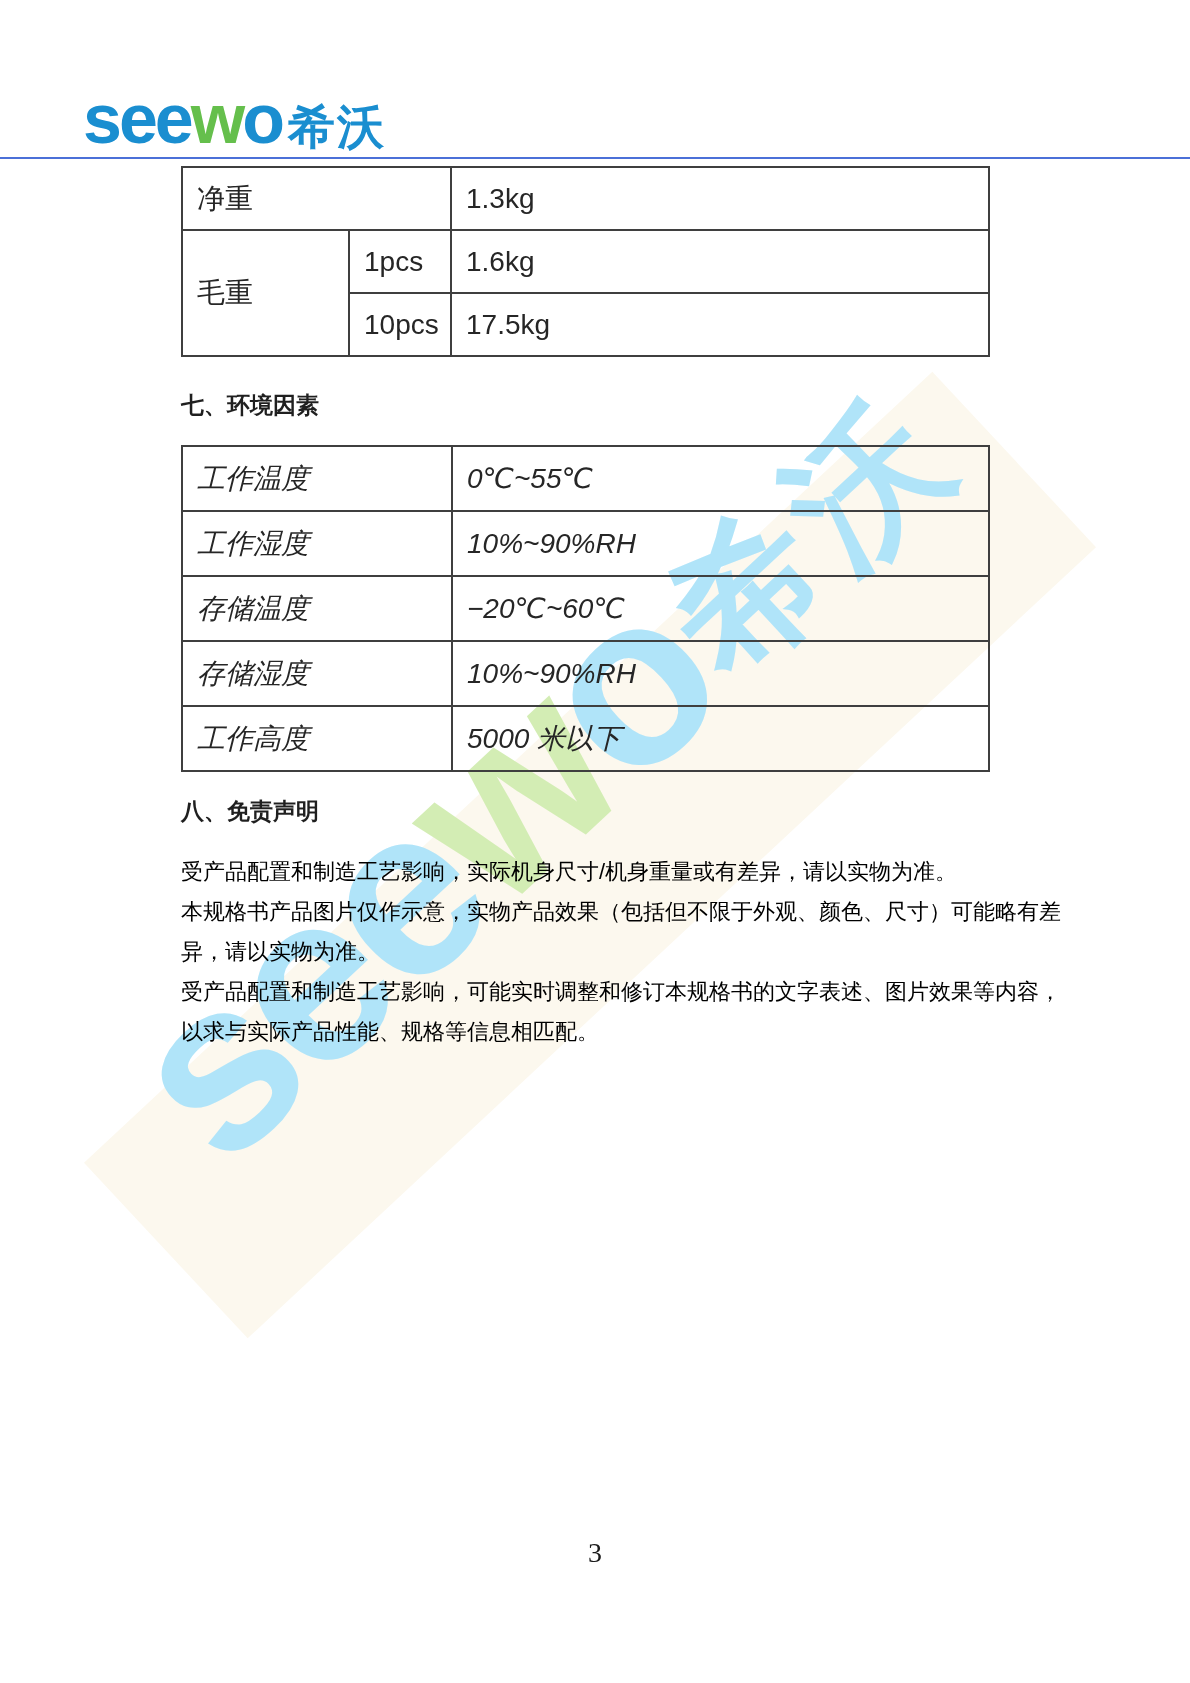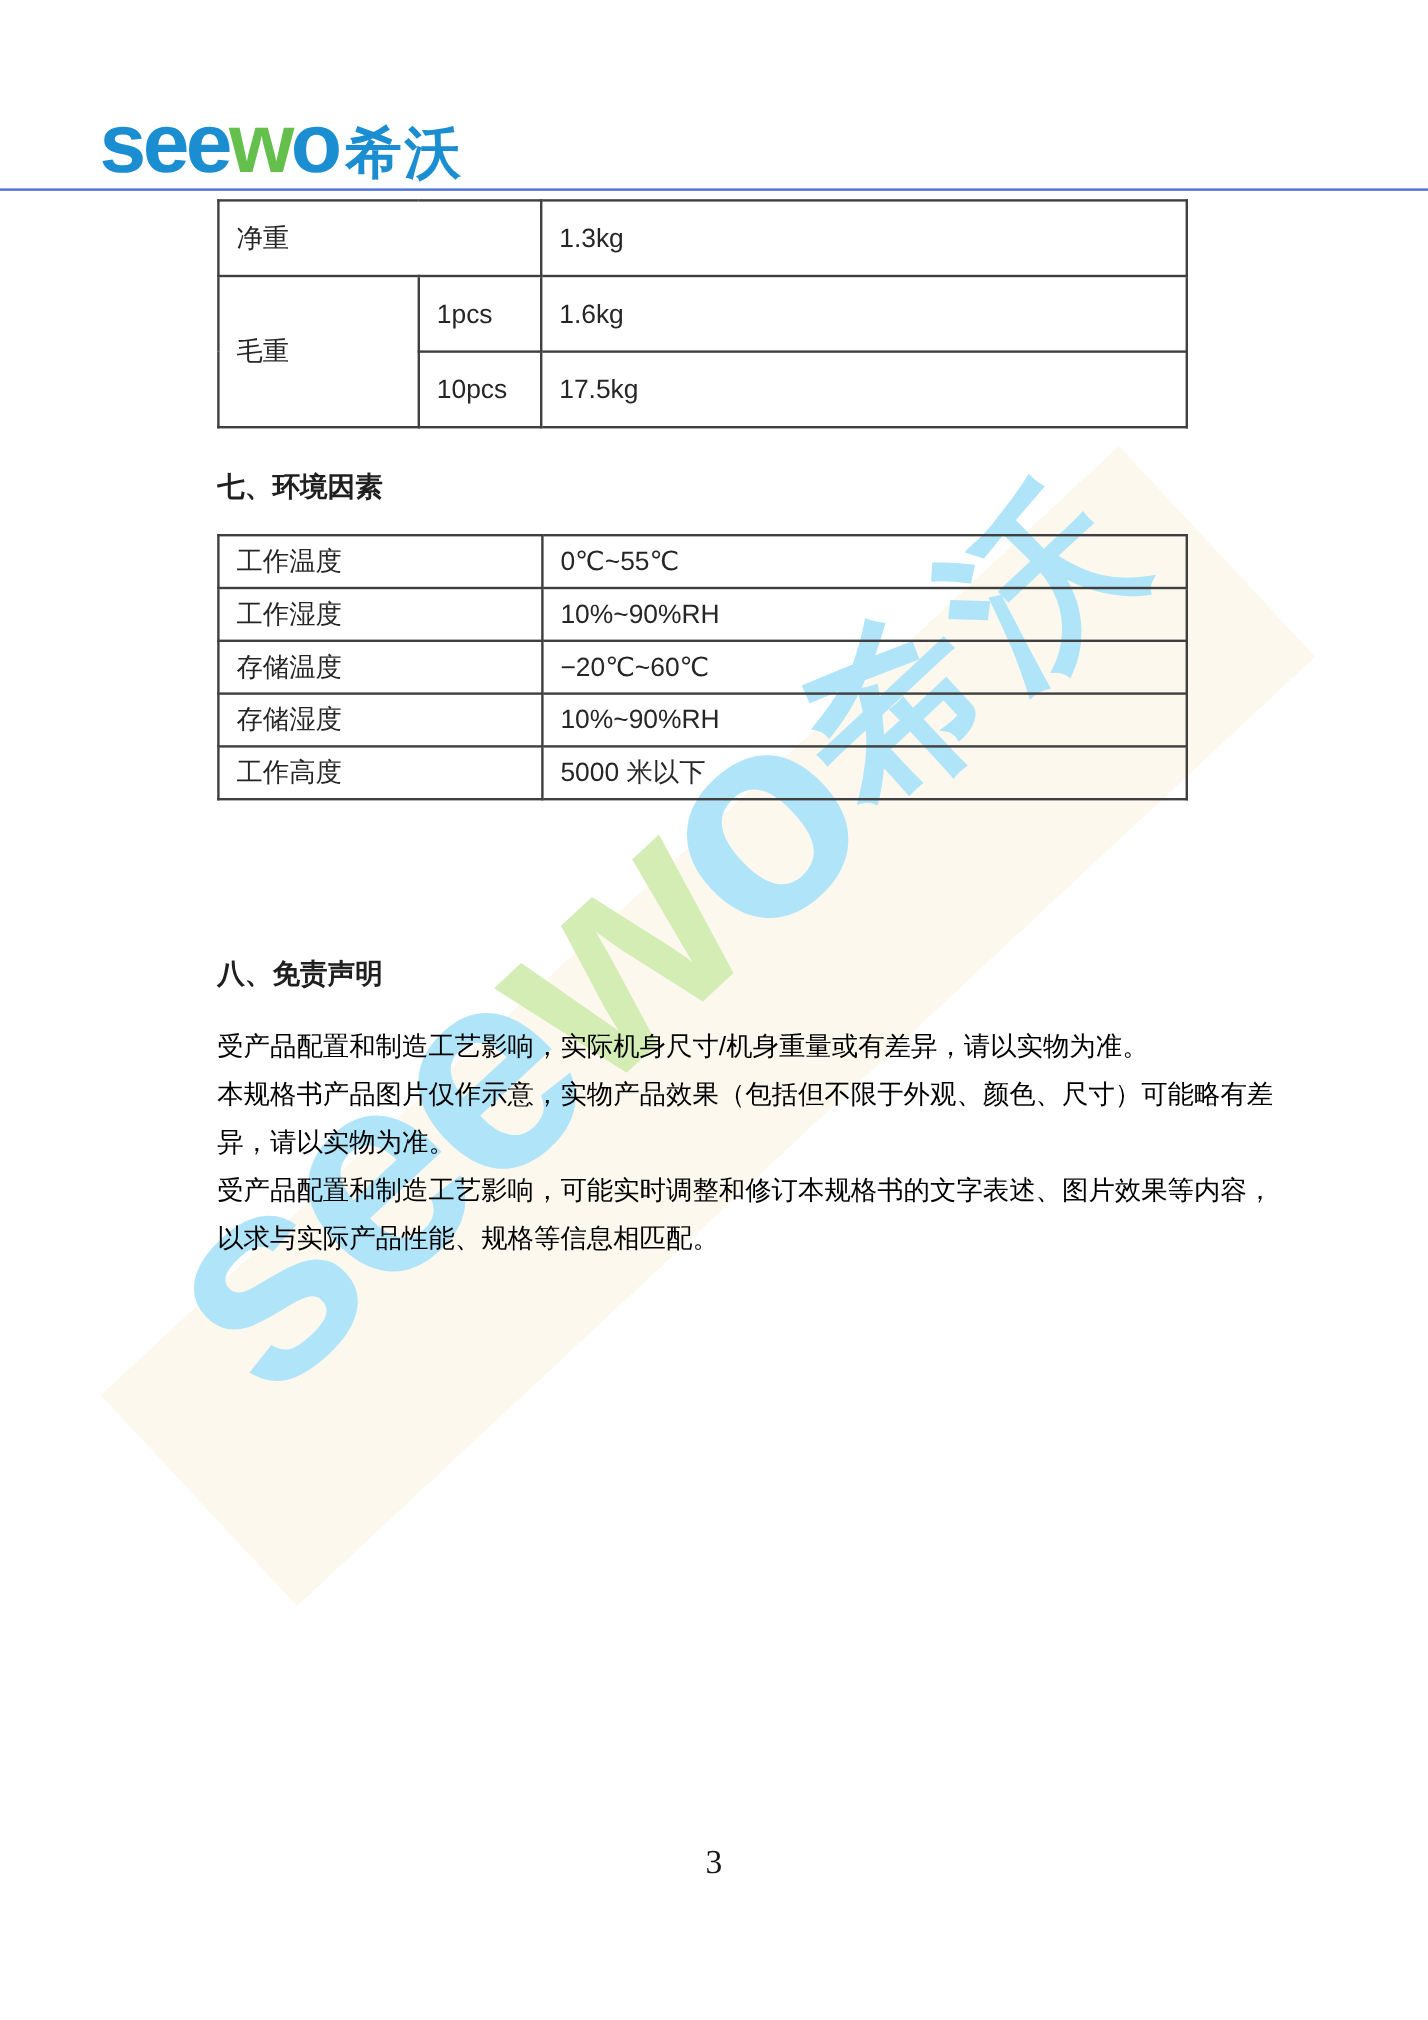--- a/index.html
+++ b/index.html
@@ -35,28 +35,28 @@
   .wm-latin{font-size:240px;letter-spacing:-8px;}
   .wm-cjk{font-size:150px;letter-spacing:10px;vertical-align:14px;margin-left:10px;}
   
   table.spec{
     position:absolute;border-collapse:collapse;table-layout:fixed;
     background:transparent;z-index:2;
   }
   table.spec td{
     border:2px solid #3f3f3f;
     padding:0 0 0 14px;
-    font-size:22px;color:#262626;
+    font-size:28px;color:#262626;
     vertical-align:middle;
     overflow:hidden;white-space:nowrap;
   }
   .t-weight{left:181px;top:166px;width:807px;}
   .t-weight tr{height:63px;}
   .t-env{left:181px;top:445px;width:807px;}
-  .t-env tr{height:44px;}
+  .t-env tr{height:65px;font-style:italic;}
   
   .sec-heading{
     position:absolute;left:181px;z-index:2;
     font-size:23px;font-weight:bold;color:#1f1f1f;white-space:nowrap;
   }
   .h-env{top:390px;text-align:right;}
   .h-disc{top:796px;}
   .disclaimer{
     position:absolute;left:181px;top:852px;width:860px;z-index:2;
   }

